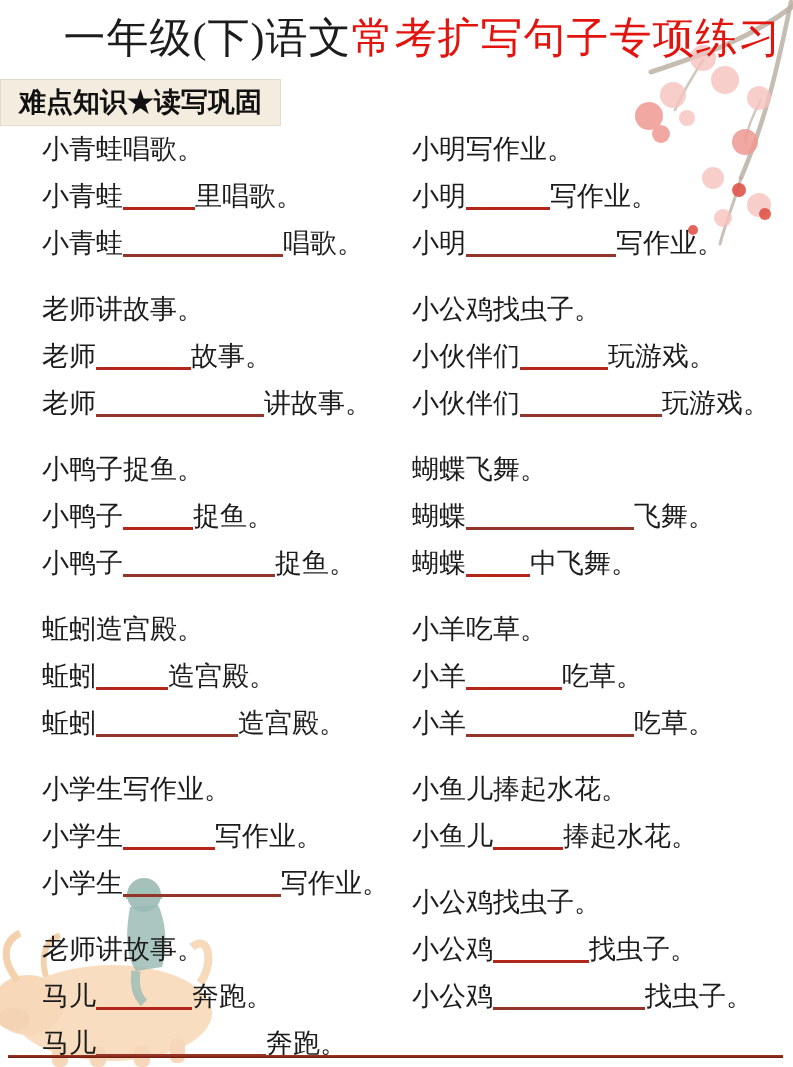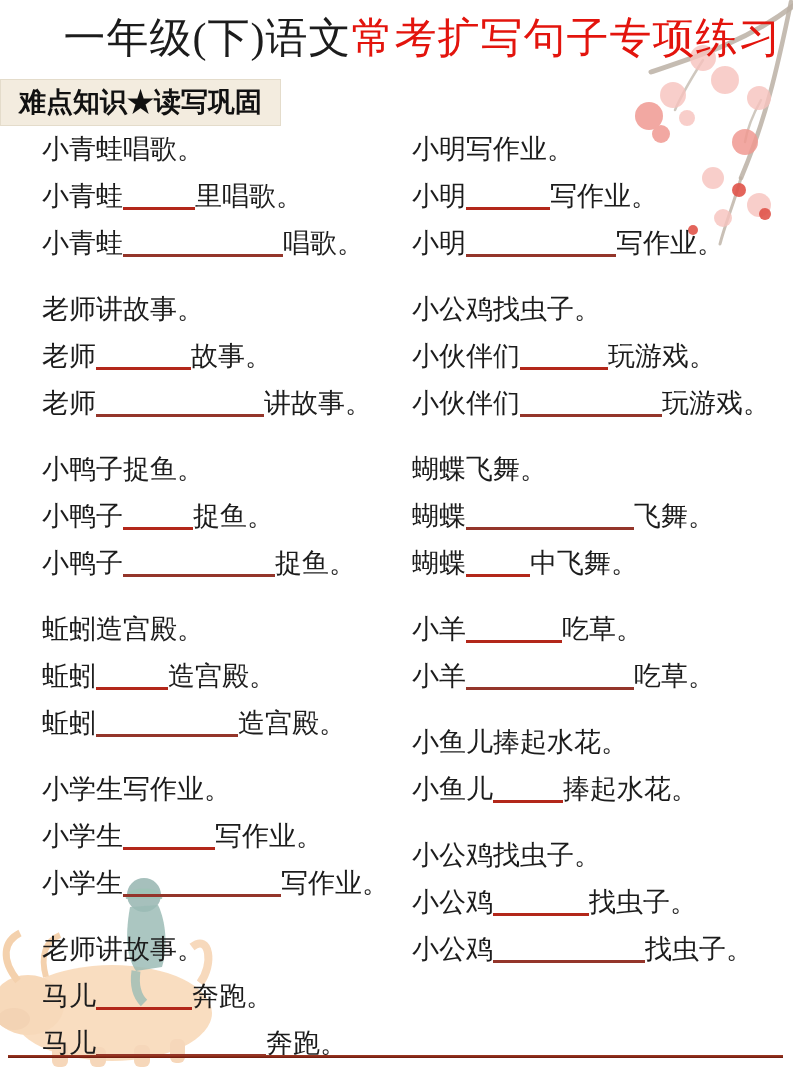--- a/index.html
+++ b/index.html
@@ -158,20 +158,21 @@
         <div class="line"><span>小公鸡找虫子。</span></div>
         <div class="line"><span>小伙伴们</span><span class="blank blank-short" style="width: 88px;"></span><span>玩游戏。</span></div>
         <div class="line"><span>小伙伴们</span><span class="blank blank-long" style="width: 142px;"></span><span>玩游戏。</span></div>
       </div>
       <div class="block">
         <div class="line"><span>蝴蝶飞舞。</span></div>
         <div class="line"><span>蝴蝶</span><span class="blank blank-long" style="width: 168px;"></span><span>飞舞。</span></div>
         <div class="line"><span>蝴蝶</span><span class="blank blank-short" style="width: 64px;"></span><span>中飞舞。</span></div>
       </div>
       <div class="block">
+        <div class="line"><span>小羊吃草。</span></div>
         <div class="line"><span>小羊</span><span class="blank blank-short" style="width: 96px;"></span><span>吃草。</span></div>
         <div class="line"><span>小羊</span><span class="blank blank-long" style="width: 168px;"></span><span>吃草。</span></div>
       </div>
       <div class="block">
         <div class="line"><span>小鱼儿捧起水花。</span></div>
         <div class="line"><span>小鱼儿</span><span class="blank blank-short" style="width: 70px;"></span><span>捧起水花。</span></div>
       </div>
       <div class="block">
         <div class="line"><span>小公鸡找虫子。</span></div>
         <div class="line"><span>小公鸡</span><span class="blank blank-short" style="width: 96px;"></span><span>找虫子。</span></div>

